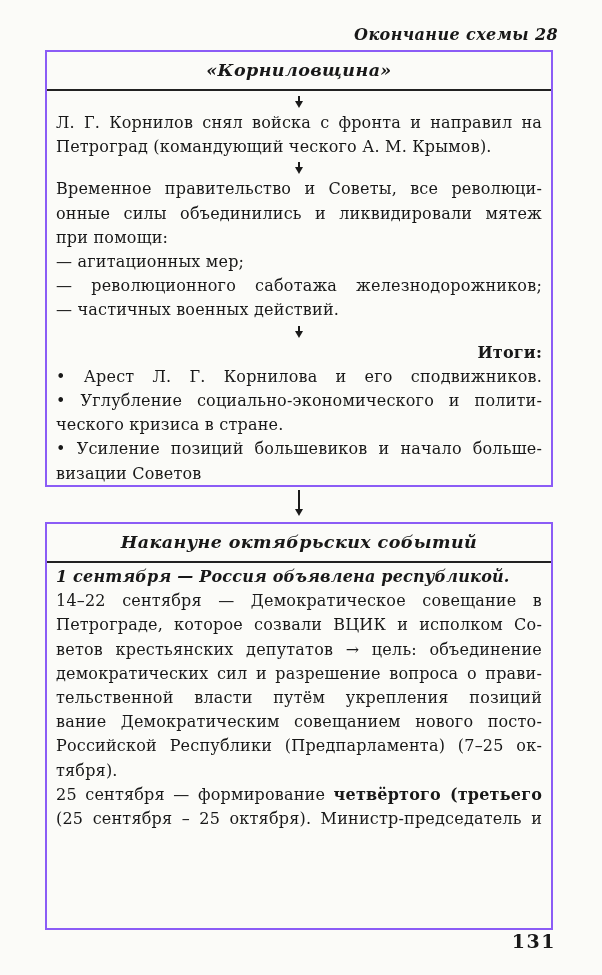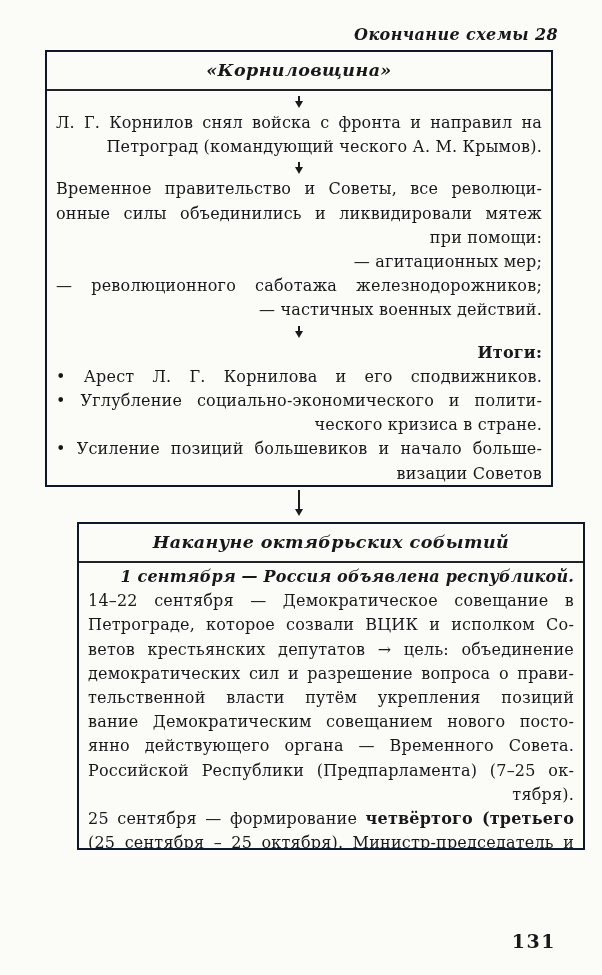--- a/index.html
+++ b/index.html
@@ -7,34 +7,34 @@
     width:602px;height:975px;position:relative;
     background:#fbfbf8;color:#181818;
     font-family:"DejaVu Serif","Liberation Serif",serif;
   }
   .header-note{
     position:absolute;top:25px;right:44px;
     font-style:italic;font-weight:bold;font-size:16px;letter-spacing:.4px;
   }
   .box{
     position:absolute;left:45px;width:508px;box-sizing:border-box;
-    border:2px solid #0f172a;background:#fbfbf8;overflow:hidden;
+    border:2px solid #8b5cf6;background:#fbfbf8;overflow:hidden;
   }
   #kornilov-box{top:50px;height:437px;}
-  #october-box{top:522px;height:328px;margin-left:32px;}
+  #october-box{top:522px;height:408px;}
   .box-title{
     text-align:center;font-style:italic;font-weight:bold;
     font-size:17.5px;line-height:21px;padding:8px 6px;
     border-bottom:2px solid #222;letter-spacing:.4px;
   }
   .box-content{
     padding:2px 9px 0 9px;
     font-size:16px;line-height:24.2px;letter-spacing:.2px;
   }
-  .tline{min-height:24.2px;text-align:right;}
+  .tline{min-height:24.2px;text-align:left;}
   .bseg{font-weight:bold;}
   .center-head{text-align:right;font-weight:bold;}
   .italic-para .tline{font-style:italic;font-weight:bold;}
   .varrow{
     position:relative;width:1.6px;background:#1a1a1a;margin:3px auto 9px auto;
   }
   .varrow::after{
     content:"";position:absolute;left:50%;bottom:-6px;transform:translateX(-50%);
     width:0;height:0;
     border-left:4.5px solid transparent;border-right:4.5px solid transparent;
@@ -92,21 +92,20 @@
     <div class="italic-para">
         <div class="tline"><span>1 сентября — Россия объявлена республикой.</span></div>
       </div>
     <div>
         <div class="tline" style="text-align-last: justify;"><span>14–22 сентября — Демократическое совещание в</span></div>
         <div class="tline" style="text-align-last: justify;"><span>Петрограде, которое созвали ВЦИК и исполком Со-</span></div>
         <div class="tline" style="text-align-last: justify;"><span>ветов крестьянских депутатов → цель: объединение</span></div>
         <div class="tline" style="text-align-last: justify;"><span>демократических сил и разрешение вопроса о прави-</span></div>
         <div class="tline" style="text-align-last: justify;"><span>тельственной власти путём укрепления позиций</span></div>
         <div class="tline" style="text-align-last: justify;"><span>вание Демократическим совещанием нового посто-</span></div>
-        <div class="tline" style="text-align-last: justify;"><span>янно действующего органа — Временного Совета.</span></div>
         <div class="tline" style="text-align-last: justify;"><span>Российской Республики (Предпарламента) (7–25 ок-</span></div>
         <div class="tline"><span>тября).</span></div>
       </div>
     <div>
         <div class="tline" style="text-align-last: justify;"><span>25 сентября — формирование </span><span class="bseg">четвёртого (третьего</span></div>
         <div class="tline" style="text-align-last: justify;"><span>(25 сентября – 25 октября). Министр-председатель и</span></div>
         <div class="tline"></div>
       </div>
   </div>
 </div>

